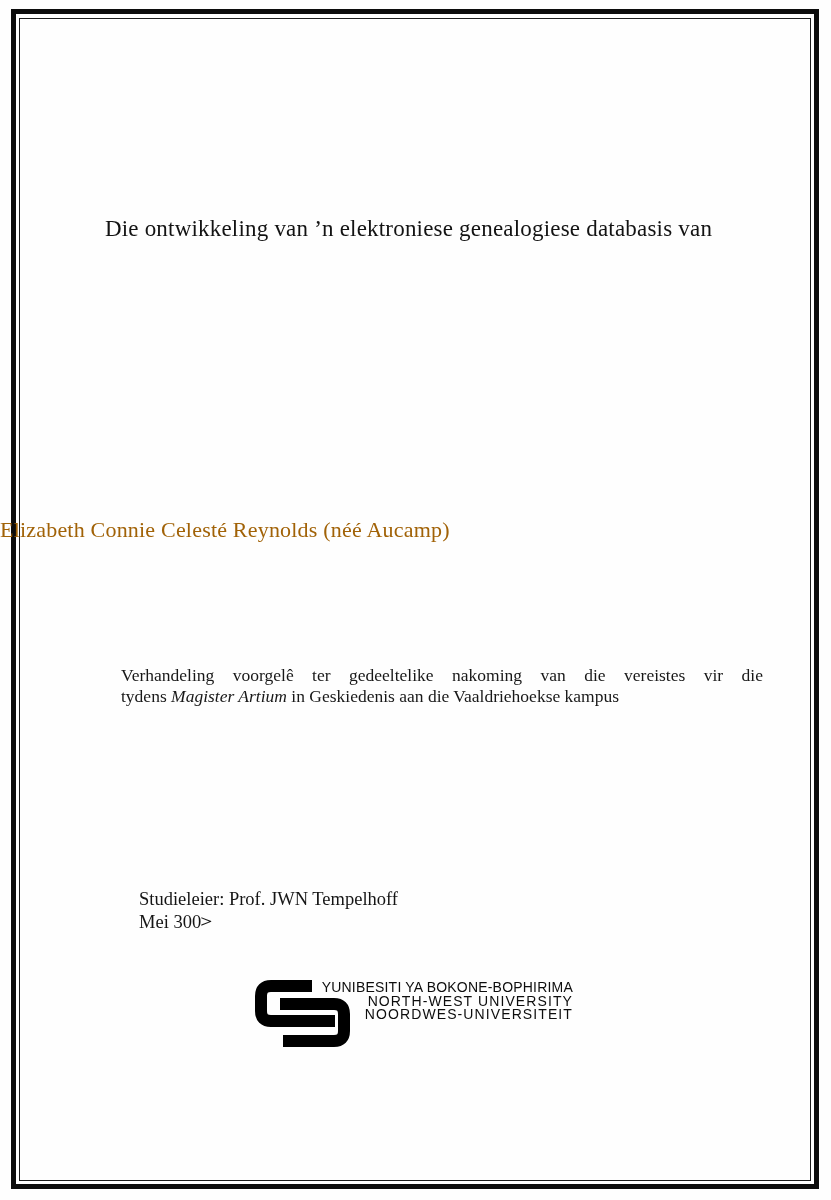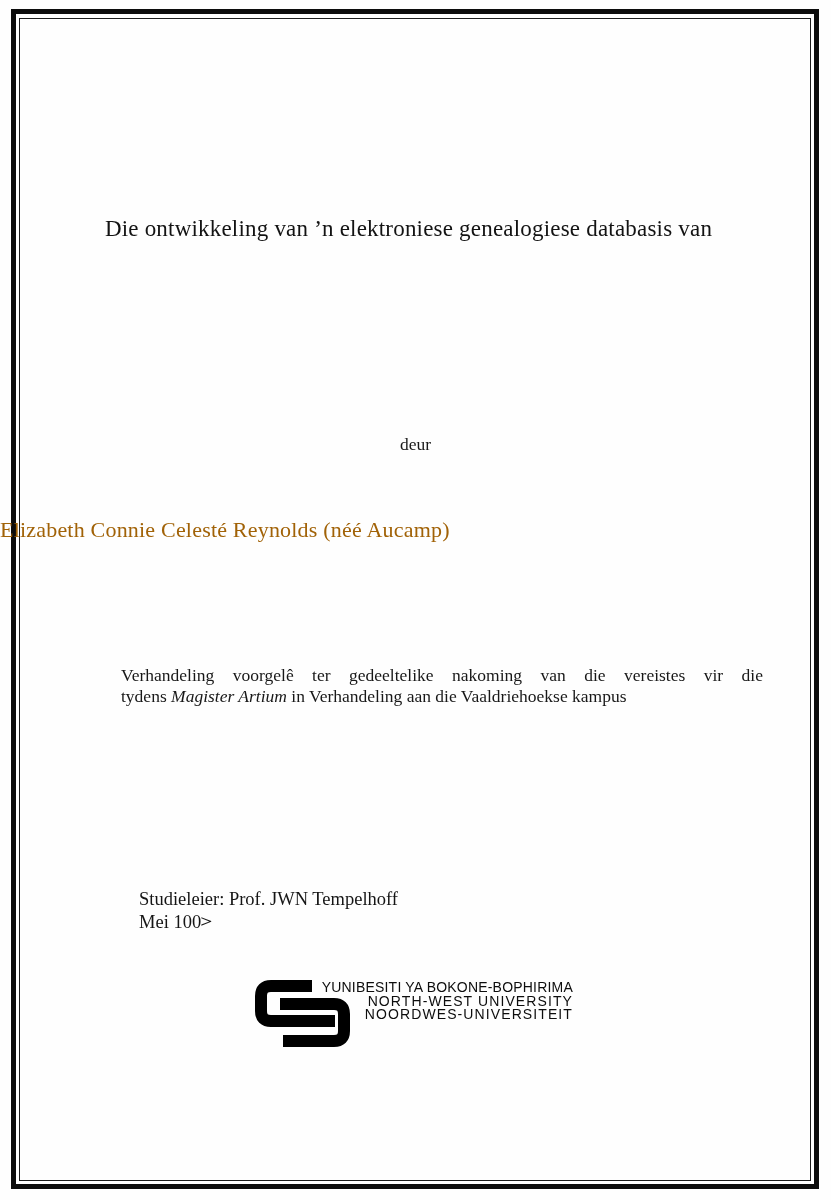--- a/index.html
+++ b/index.html
@@ -120,32 +120,31 @@
 
 <div class="page">
 
   <div class="frame-outer"></div>
   <div class="frame-inner"></div>
 
   <div class="title-block">
     <div>Die ontwikkeling van ’n elektroniese genealogiese databasis van</div>
   </div>
 
-  <div class="byline">deur</div>
 
   <div class="author-line">Elizabeth Connie Celesté Reynolds (néé Aucamp)</div>
 
   <div class="submission-block">
     <div class="submission-line-justify">Verhandeling voorgelê ter gedeeltelike nakoming van die vereistes vir die</div>
-    <div><span>tydens</span> <i>Magister Artium</i> <span>in Verhandeling aan die Vaaldriehoekse kampus</span></div>
+    <div><span>tydens</span> <i>Magister Artium</i> <span>in Geskiedenis aan die Vaaldriehoekse kampus</span></div>
   </div>
 
   <div class="supervisor-block">
     <div>Studieleier: Prof. JWN Tempelhoff</div>
-    <div><span>Mei 100</span><span class="date-glyph">&gt;</span></div>
+    <div><span>Mei 300</span><span class="date-glyph">&gt;</span></div>
   </div>
 
   <div class="logo-block">
     <svg class="logo-mark" viewBox="0 0 96 68" xmlns="http://www.w3.org/2000/svg">
       <g fill="none" stroke="#000000" stroke-width="12" stroke-linejoin="round" stroke-linecap="butt">
         <path d="M 57 6 L 16 6 Q 6 6 6 16 L 6 31 Q 6 41 16 41 L 80 41"></path>
         <path d="M 25 24 L 79 24 Q 89 24 89 34 L 89 51 Q 89 61 79 61 L 28 61"></path>
       </g>
     </svg>
     <div class="logo-text">

